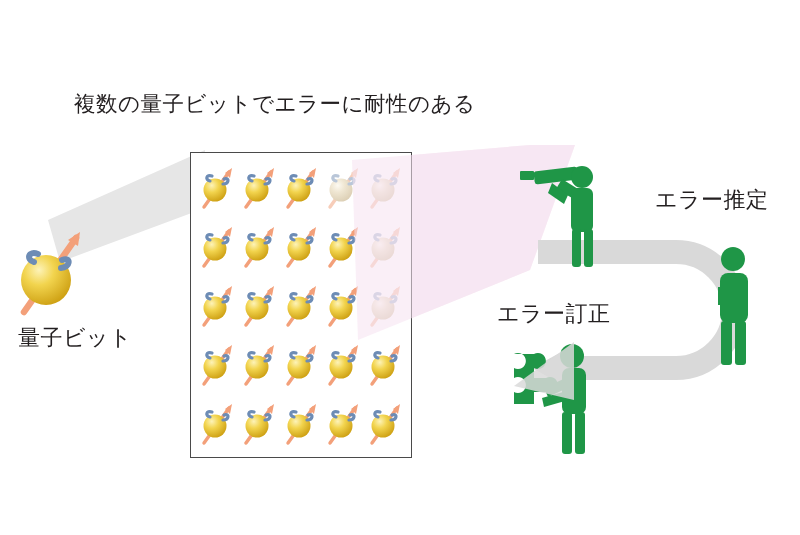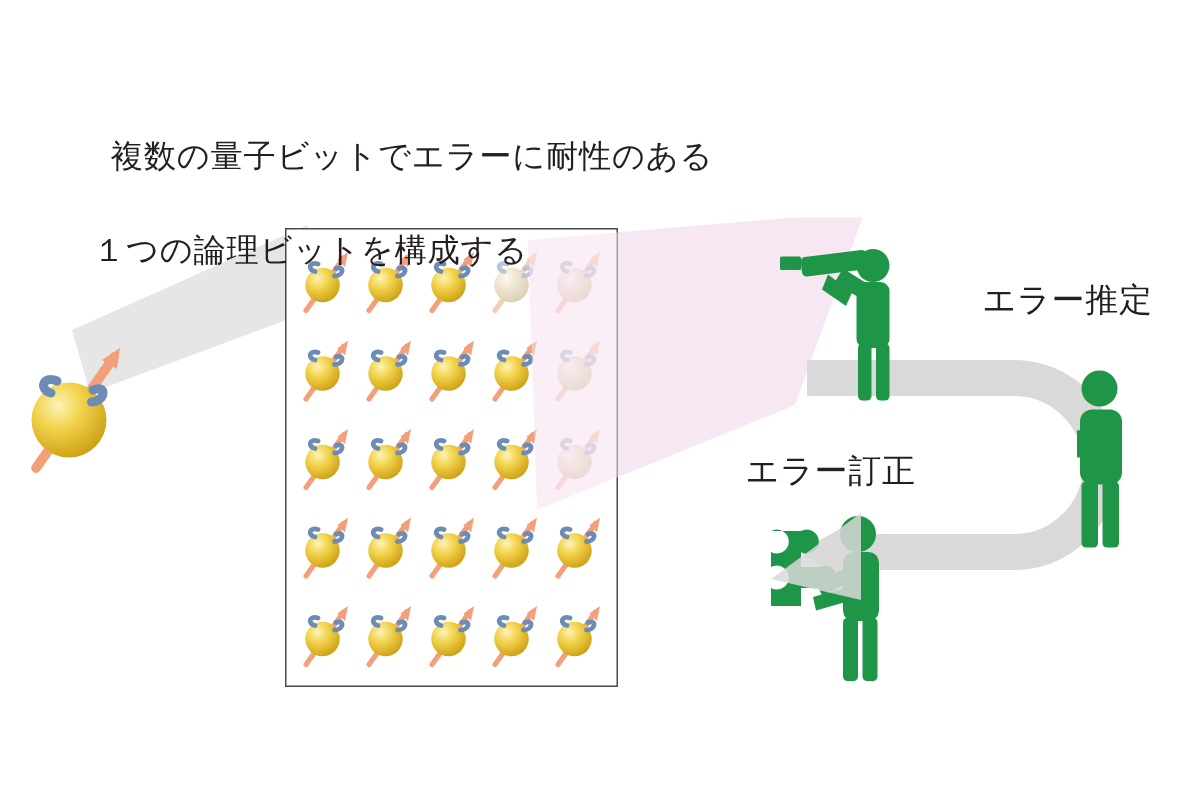--- a/index.html
+++ b/index.html
@@ -629,19 +629,19 @@
   </div>
 
   <div style="position:absolute;left:498px;top:338px;width:80px;height:70px;">
     <svg width="80" height="70" viewBox="0 0 80 70">
       <polygon points="76,4 76,62 16,48" fill="#d9d9d9" opacity="0.85"></polygon>
     </svg>
   </div>
 
   <div class="label" id="caption-main">
     <span>複数の量子ビットでエラーに耐性のある</span>
-    <span class="l2">１つの論理ビットを構成する</span>
-  </div>
-
+  </div>
+
+  <div class="label" id="label-qubit">量子ビット</div>
   <div class="label" id="label-correct">エラー訂正</div>
   <div class="label" id="label-estimate">エラー推定</div>
 
 </div>
 
 </body></html>

